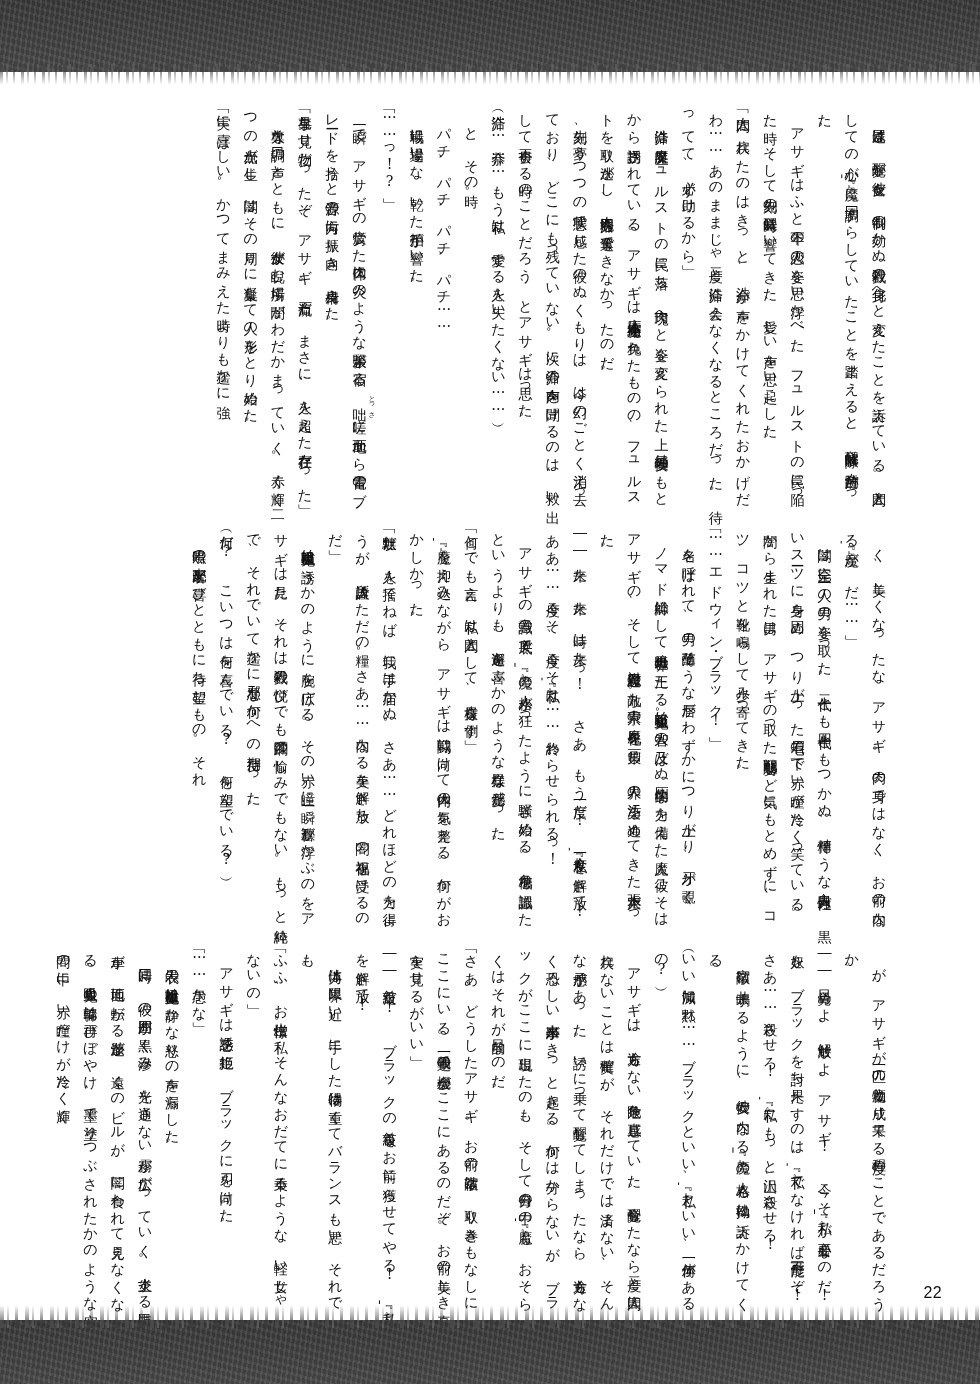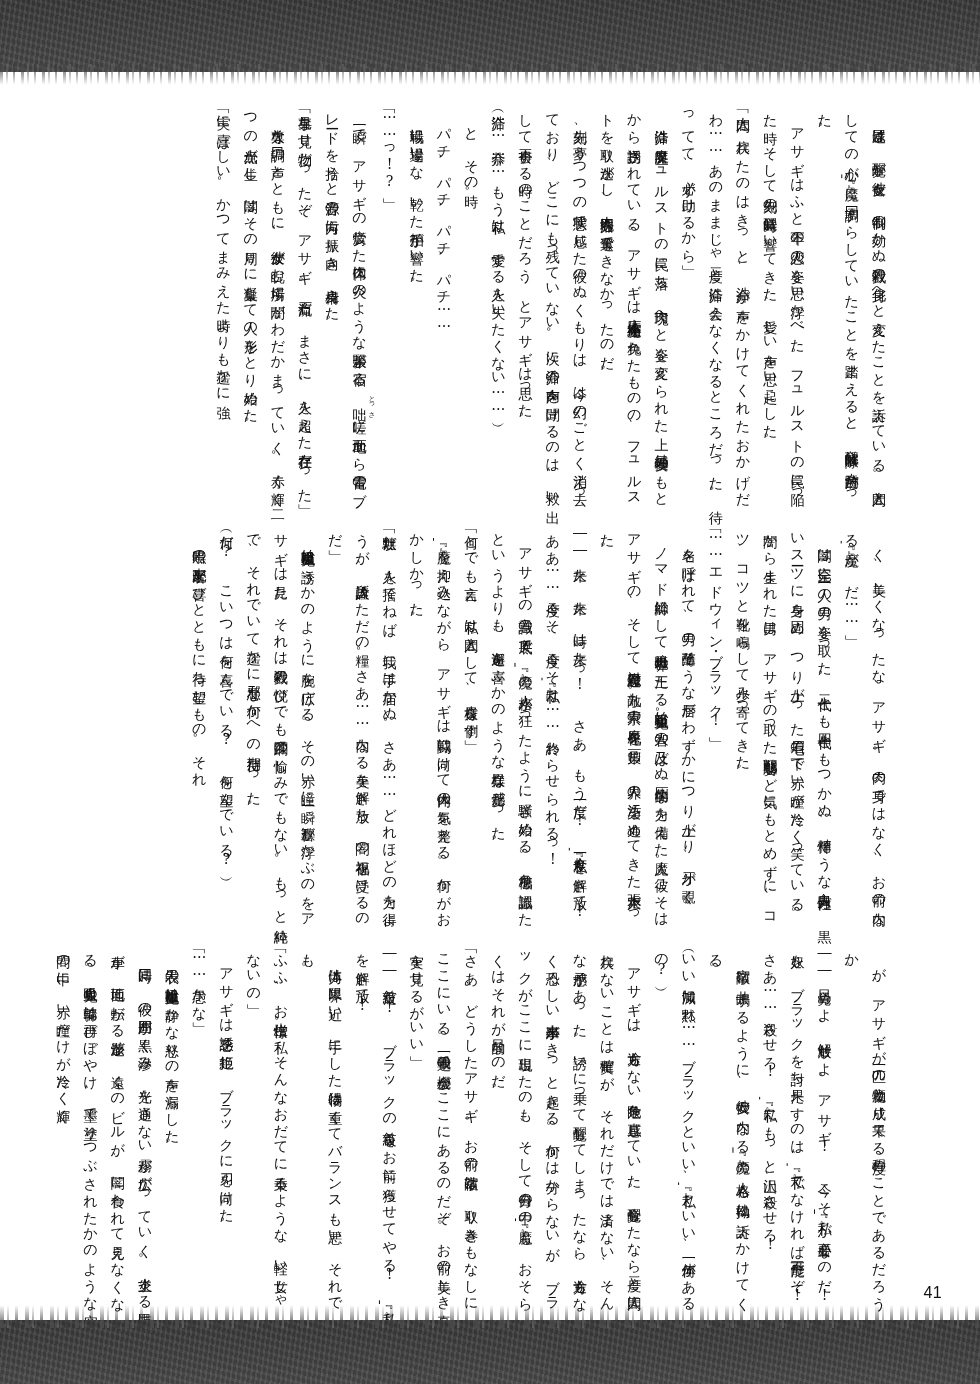--- a/index.html
+++ b/index.html
@@ -161,17 +161,17 @@
       <p class="noindent">「さあ、どうしたアサギ。お前の宿敵は、取り巻きもなしにここにいる。千載一遇の機会がここにあるのだぞ。お前の美しき真実を見せるがいい」</p>
       <p class="noindent">――首級だ! ブラックの首級をお前に獲らせてやる! <span class="emph">『私』</span>を解き放て!</p>
       <p>体力は限界に近い。手にした得物は重くてバランスも悪い。それでも。</p>
       <p class="noindent">「ふふ、お生憎様。私、そんなおだてに乗るような、軽い女じゃないの」</p>
       <p>アサギは誘惑を拒絶し、ブラックに刃を向けた。</p>
       <p class="noindent">「……愚かな」</p>
       <p>黒衣の始祖吸血鬼は静かな怒りの声を漏らした。</p>
       <p>同時に、彼の周囲が黒く滲み、光を通さない霧が広がっていく。炎上する装甲車が、地面に転がる骸達が、遠くのビルが、闇に食われて見えなくなる。吸血鬼の輪郭は再びぼやけ、墨で塗りつぶされたかのような空間の中に、赤い瞳だけが冷たく輝く。</p>
     </div>
 
-  <div class="page-number">41</div>
+  <div class="page-number">22</div>
 
   <div class="band band-bottom"></div>
 
 </div>
 
 </body></html>

